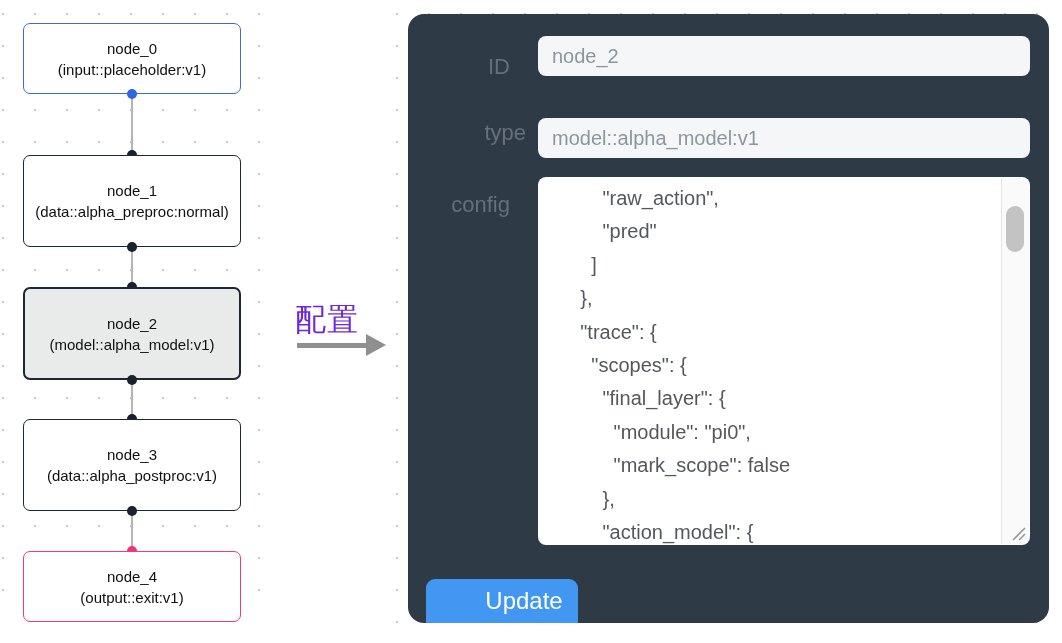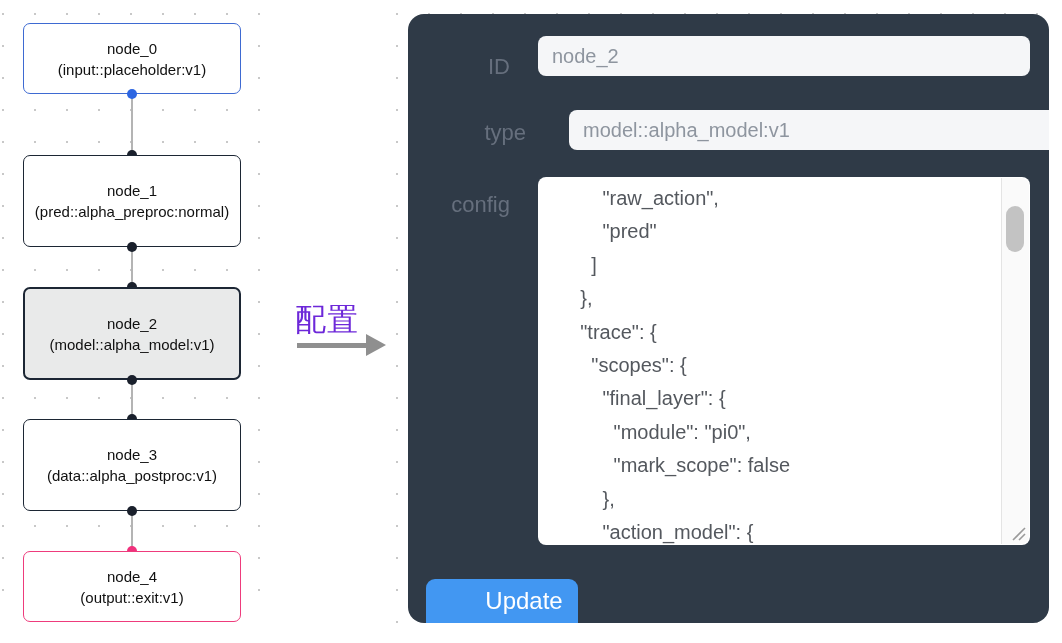--- a/index.html
+++ b/index.html
@@ -47,21 +47,21 @@
     font-size: 22px; }
   .lbl-id { top: 40px; left: 0; }
   .lbl-type { top: 106px; left: 0; margin-left: 16px; }
   .lbl-config { top: 178px; left: 0; }
 
   .text-input { position: absolute; left: 130px; width: 492px; height: 40px;
     background: #f5f6f8; border: none; outline: none; border-radius: 8px;
     font-family: "Liberation Sans", sans-serif; font-size: 20px; color: #8e959f;
     padding: 0 14px; }
   .inp-id { top: 22px; }
-  .inp-type { top: 96px; margin-left: 31px; }
+  .inp-type { top: 104px; }
 
   .config-box { position: absolute; left: 130px; top: 163px; width: 492px; height: 368px;
     background: #ffffff; border-radius: 8px; }
   .config-text { position: absolute; left: 0; top: 0; right: 30px; bottom: 0;
     overflow: hidden; white-space: pre; font-family: "Liberation Sans", sans-serif;
     font-size: 20px; line-height: 33.4px; color: #54585e; padding: 5px 0 0 20px; }
   .config-scrollbar { position: absolute; top: 1px; right: 1px; width: 28px;
     height: 366px; background: #fafafa; border-left: 1px solid #e4e4e4;
     border-radius: 0 8px 8px 0; }
   .config-scroll-thumb { position: absolute; top: 28px; left: 4px; width: 18px;
@@ -84,21 +84,21 @@
       <div>node_0</div>
       <div class="sub">(input::placeholder:v1)</div>
     </div>
 
     <div class="edge" style="top:94px;height:62px;"></div>
     <div class="port port-blue" style="top:89px;"></div>
     <div class="port" style="top:150px;"></div>
 
     <div class="flow-node" style="top:155px;height:92px;">
       <div>node_1</div>
-      <div class="sub">(pred::alpha_preproc:normal)</div>
+      <div class="sub">(data::alpha_preproc:normal)</div>
     </div>
 
     <div class="edge" style="top:247px;height:40px;"></div>
     <div class="port" style="top:242px;"></div>
     <div class="port" style="top:282px;"></div>
 
     <div class="flow-node node-selected" style="top:287px;height:93px;">
       <div>node_2</div>
       <div class="sub">(model::alpha_model:v1)</div>
     </div>

